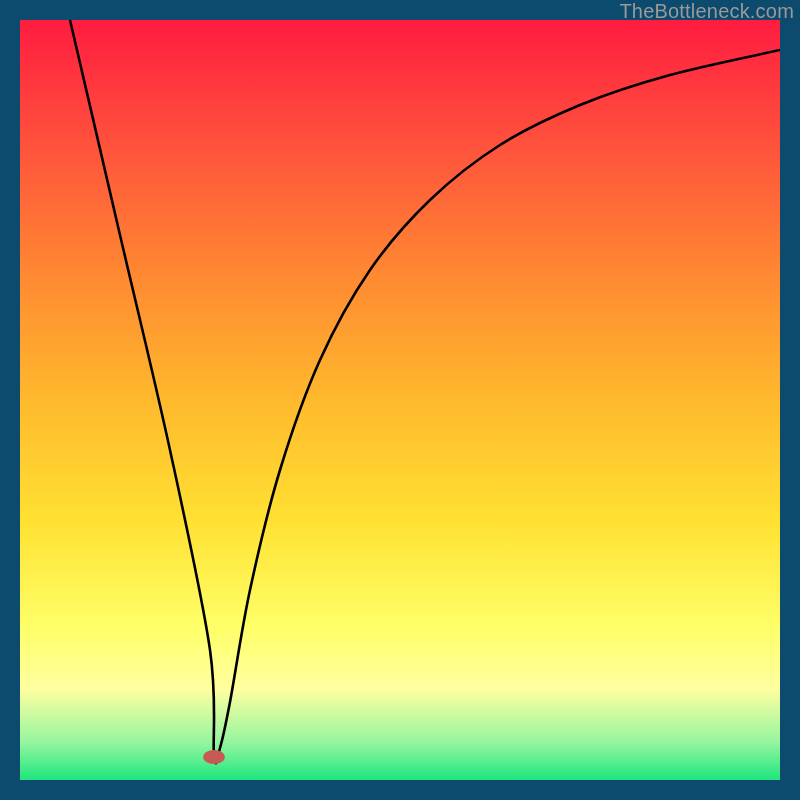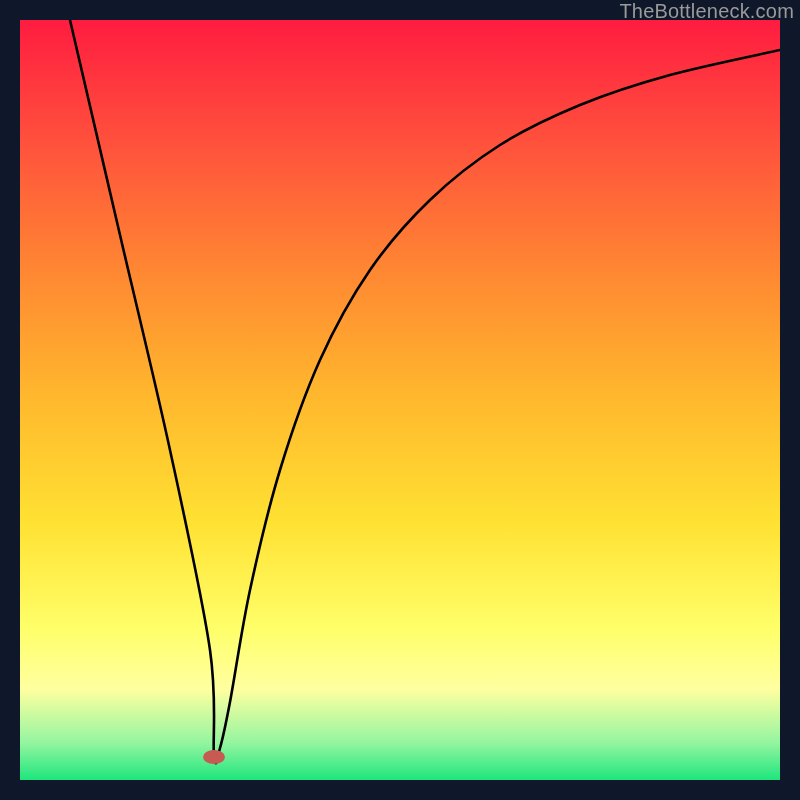--- a/index.html
+++ b/index.html
@@ -8,21 +8,21 @@
     width: 800px;
     height: 800px;
     background: #000000;
     overflow: hidden;
     font-family: Arial, Helvetica, sans-serif;
   }
   .frame {
     position: relative;
     width: 800px;
     height: 800px;
-    background: #0f172a;
+    background: #0c4a6e;
   }
   .plot {
     position: absolute;
     left: 20px;
     top: 20px;
     width: 760px;
     height: 760px;
     background: linear-gradient(
       to bottom,
       rgb(255, 28, 64) 0%,

